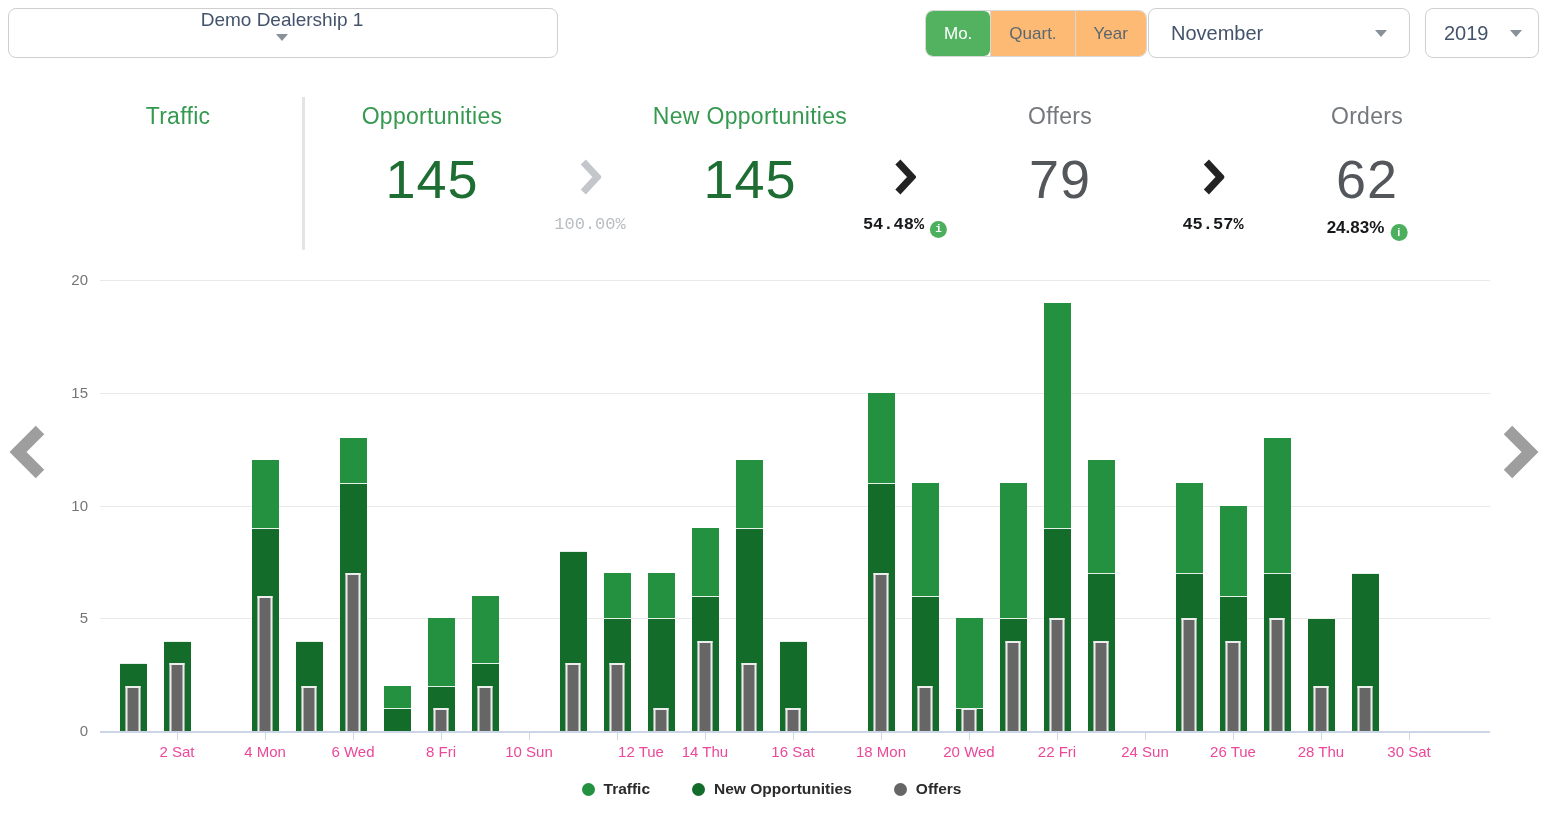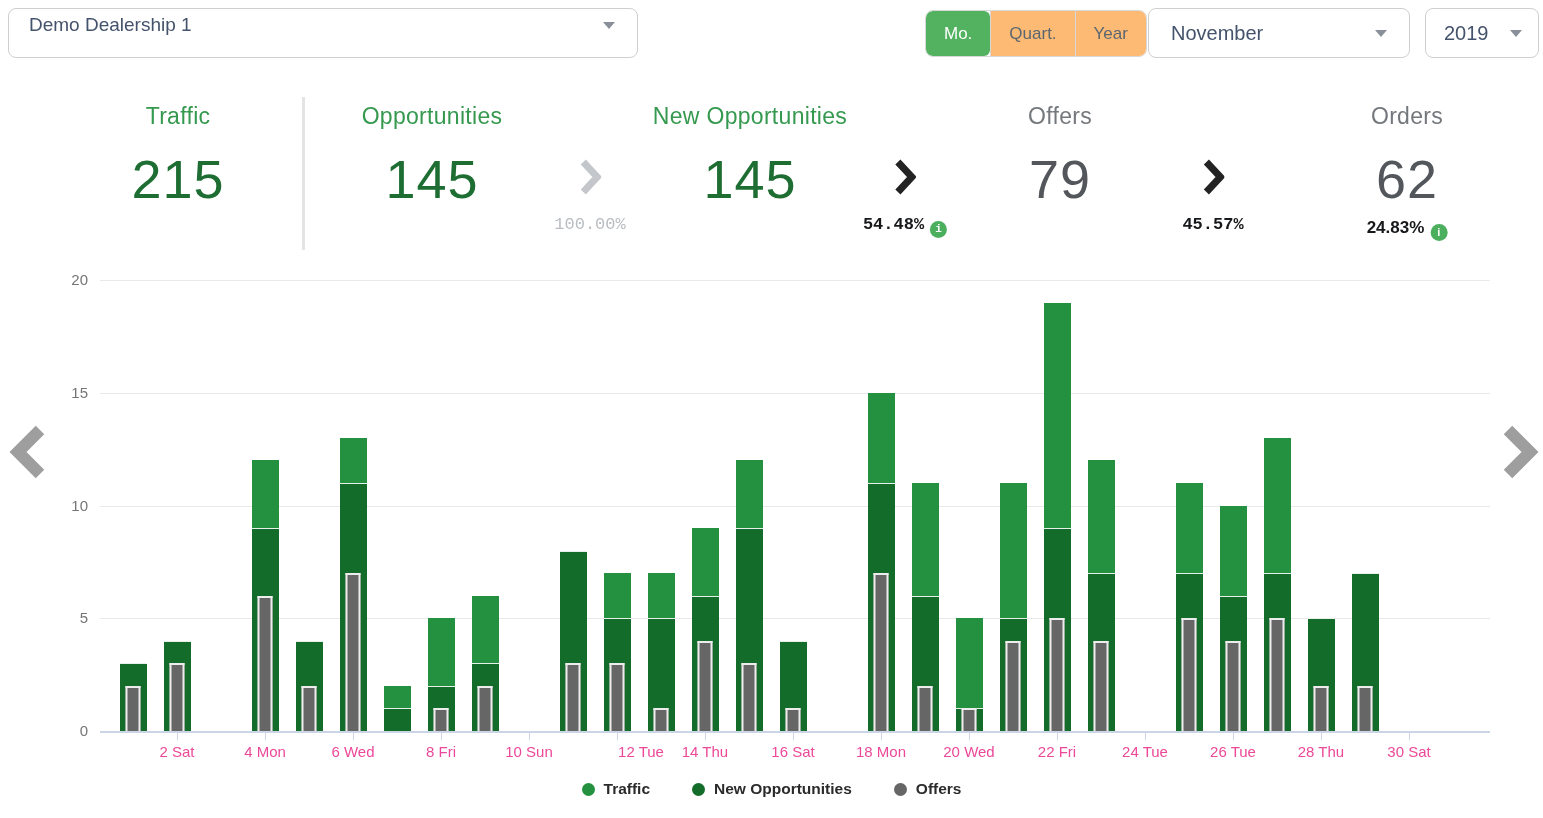--- a/index.html
+++ b/index.html
@@ -4,24 +4,24 @@
 <style>
   * { margin:0; padding:0; box-sizing:border-box; }
   html,body { background:#fff; }
   body {
     font-family:"Liberation Sans", sans-serif;
     width:1543px; height:818px; position:relative; overflow:hidden; color:#333;
   }
 
   
   .dealer-select {
-    position:absolute; left:8px; top:8px; width:630px; height:50px;
+    position:absolute; left:8px; top:8px; width:550px; height:50px;
     border:1px solid #cfcfcf; border-radius:8px; background:#fff;
     display:flex; align-items:center; justify-content:space-between;
-    padding:0 22px 16px 20px; cursor:pointer;
+    padding:0 22px 16px 20px; cursor:pointer;flex-direction:column;
   }
   .dealer-select .txt { font-size:19px; color:#44536b; }
   .caret {
     width:0; height:0; border-left:6px solid transparent; border-right:6px solid transparent;
     border-top:7px solid #8a9099;
   }
   .seg {
     position:absolute; left:925px; top:10px; height:47px;
     display:flex; border:1px solid #d8d8d8; border-radius:8px; background:#fff; overflow:hidden;justify-content:space-between;
   }
@@ -105,21 +105,20 @@
   <span class="caret"></span>
 </div>
 
 <div class="year-select">
   <span class="txt">2019</span>
   <span class="caret"></span>
 </div>
 
 <div class="kpi" style="left:178px; top:103px;">
   <div class="kpi-label green">Traffic</div>
-  <div class="kpi-value green">215</div>
 </div>
 <div class="kpi-divider"></div>
 <div class="kpi" style="left:432px; top:103px;">
   <div class="kpi-label green">Opportunities</div>
   <div class="kpi-value green">145</div>
 </div>
 
 <div class="connector" style="left:590px; top:158px;">
   <svg width="22" height="38" viewBox="0 0 22 38">
     <path d="M4 4 L18 19 L4 34" fill="none" stroke="#c3c7cb" stroke-width="7"></path>
@@ -144,21 +143,21 @@
   <div class="kpi-value gray">79</div>
 </div>
 
 <div class="connector" style="left:1213px; top:158px;">
   <svg width="22" height="38" viewBox="0 0 22 38">
     <path d="M4 4 L18 19 L4 34" fill="none" stroke="#232323" stroke-width="7"></path>
   </svg>
   <div class="pct" style="margin-top:14px;">45.57%</div>
 </div>
 
-<div class="kpi" style="left:1367px; top:103px;margin-left:40px;">
+<div class="kpi" style="left:1367px; top:103px;">
   <div class="kpi-label gray">Orders</div>
   <div class="kpi-value gray">62</div>
   <div class="pct" style="margin-top:8px; font-weight:600;"><span>24.83%</span><span class="info-dot">i</span></div>
 </div>
 
 <div class="chart-area">
   <div id="grid-layer">
       <div class="y-label" style="top: 464px;">0</div>
       <div class="gridline" style="top: 360.25px;"></div>
       <div class="y-label" style="top: 351.25px;">5</div>
@@ -288,21 +287,21 @@
       <div class="x-label" style="left: 661px;">14 Thu</div>
       <div class="x-tick" style="left: 793px;"></div>
       <div class="x-label" style="left: 749px;">16 Sat</div>
       <div class="x-tick" style="left: 881px;"></div>
       <div class="x-label" style="left: 837px;">18 Mon</div>
       <div class="x-tick" style="left: 969px;"></div>
       <div class="x-label" style="left: 925px;">20 Wed</div>
       <div class="x-tick" style="left: 1057px;"></div>
       <div class="x-label" style="left: 1013px;">22 Fri</div>
       <div class="x-tick" style="left: 1145px;"></div>
-      <div class="x-label" style="left: 1101px;">24 Tue</div>
+      <div class="x-label" style="left: 1101px;">24 Sun</div>
       <div class="x-tick" style="left: 1233px;"></div>
       <div class="x-label" style="left: 1189px;">26 Tue</div>
       <div class="x-tick" style="left: 1321px;"></div>
       <div class="x-label" style="left: 1277px;">28 Thu</div>
       <div class="x-tick" style="left: 1409px;"></div>
       <div class="x-label" style="left: 1365px;">30 Sat</div>
     </div>
   <div class="legend">
     <div class="legend-item">
       <span class="legend-dot" style="background: rgb(35, 145, 63);"></span>

